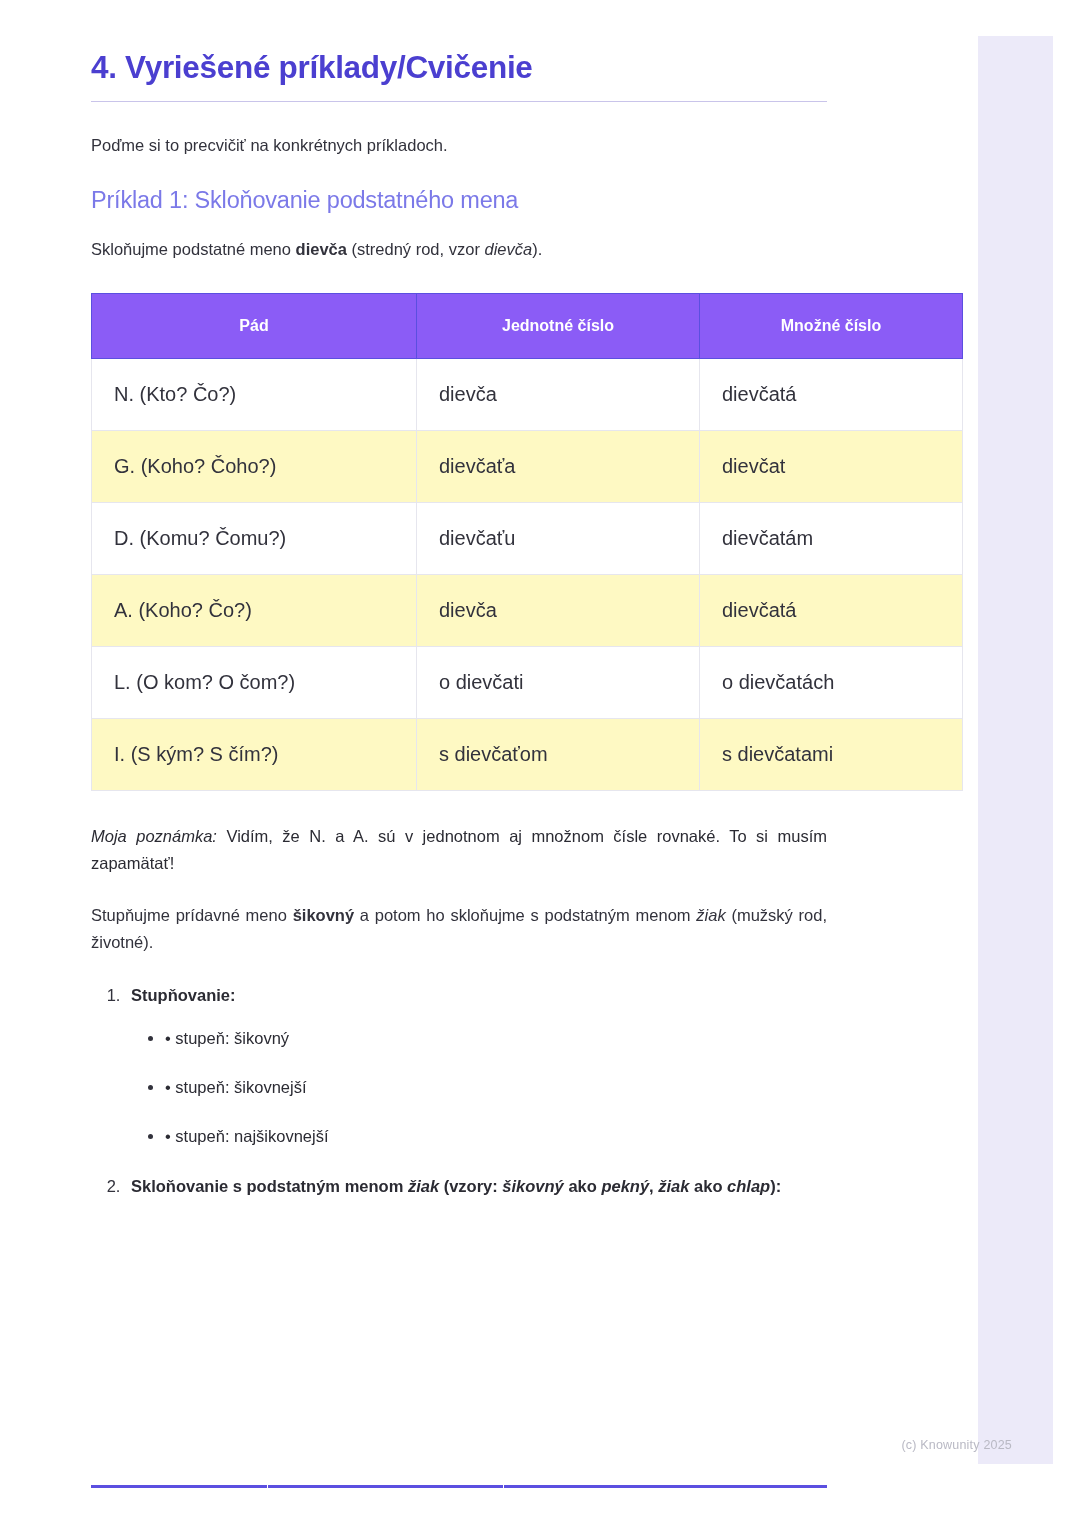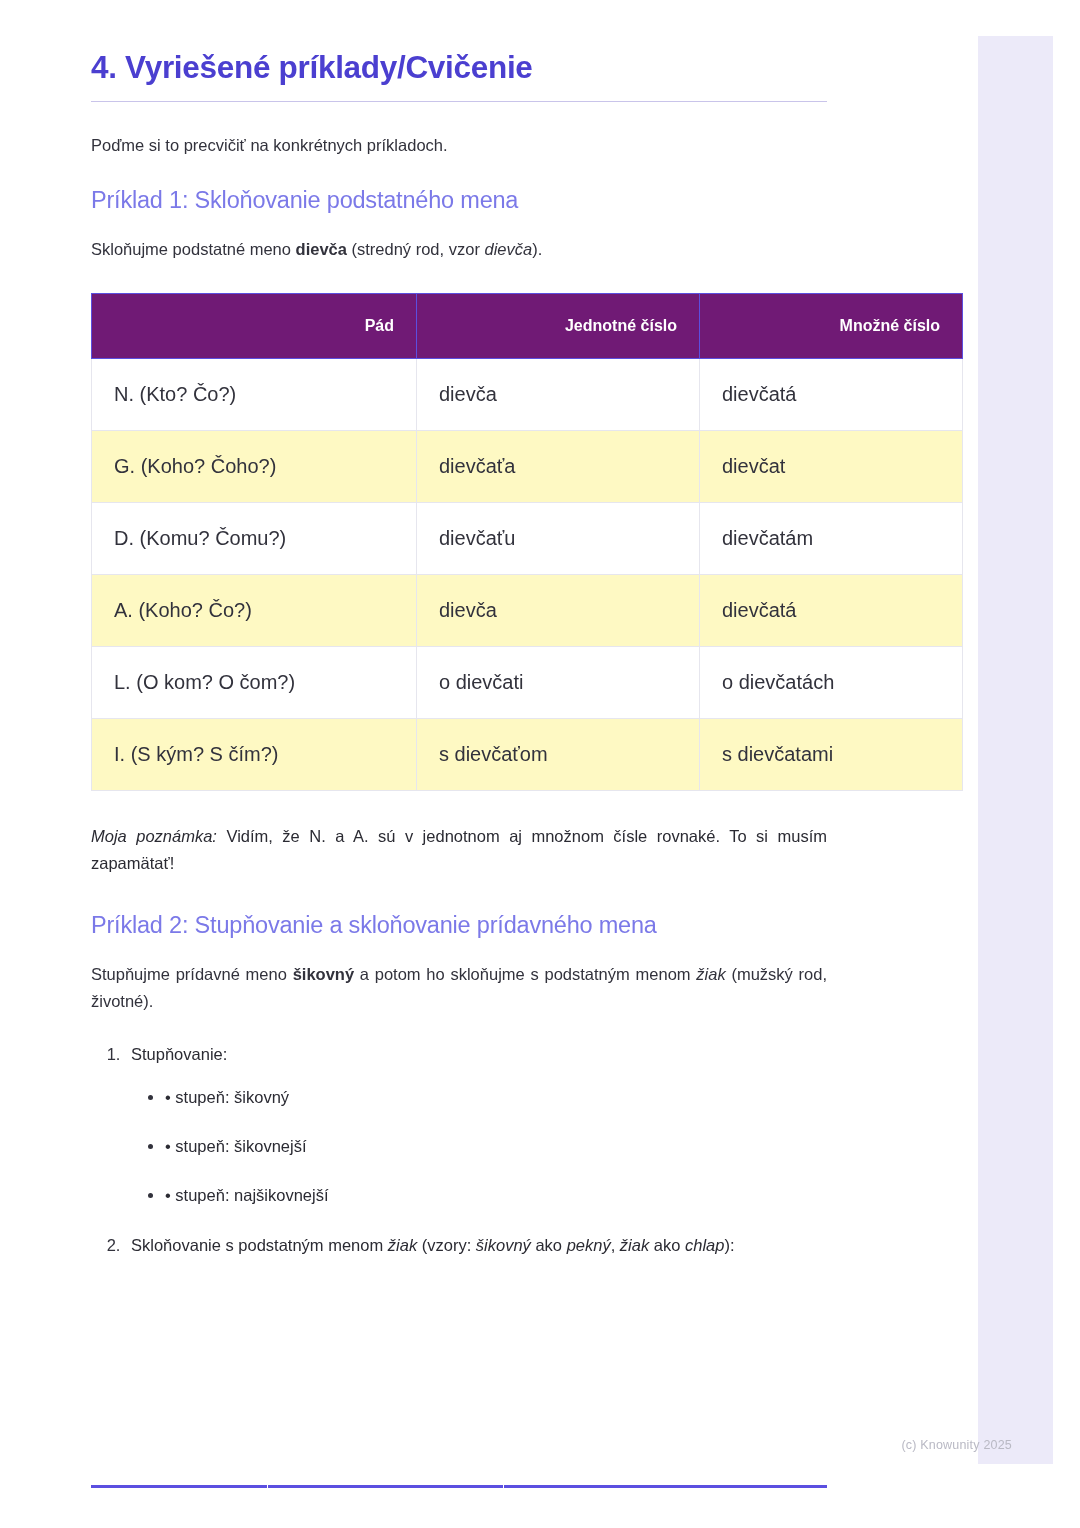--- a/index.html
+++ b/index.html
@@ -79,23 +79,23 @@
     margin-top: 34px;
   }
   table.decl-table {
     border-collapse: collapse;
     width: 736px;
     margin: 30px 0 32px 0;
     font-size: 16px;
     table-layout: fixed;
   }
   table.decl-table th {
-    background: #701a75;
+    background: #8b5cf6;
     color: #ffffff;
-    text-align: right;
+    text-align: center;
     font-weight: bold;
     font-size: 16px;
     padding: 23px 22px;
     border: 1px solid #5b4fe0;
   }
   table.decl-table td {
     border: 1px solid #e6e6ee;
     padding: 24px 22px;
     color: #32323c;
     background: #ffffff;
@@ -123,21 +123,21 @@
     font-size: 16.5px;
     line-height: 1.62;
   }
   ol.main-list > li {
     margin-bottom: 18px;
     padding-left: 6px;
   }
   ol.main-list > li::marker {
     color: #32323c;
   }
-  .li-strong { font-weight: normal; }
+  .li-strong { font-weight: bold; }
   ul.sub-list {
     list-style: disc;
     margin: 18px 0 6px 0;
     padding-left: 34px;
   }
   ul.sub-list > li {
     margin-bottom: 24px;
     font-size: 16.5px;
     line-height: 1.5;
   }
@@ -226,21 +226,20 @@
         <tr class="alt">
           <td>I. (S kým? S čím?)</td>
           <td>s dievčaťom</td>
           <td>s dievčatami</td>
         </tr>
       </tbody>
     </table>
 
     <p class="note-para"><em class="note-label">Moja poznámka:</em><span> Vidím, že N. a A. sú v jednotnom aj množnom čísle rovnaké. To si musím zapamätať!</span></p>
 
-    <h2 class="section-title second">Príklad 2: Stupňovanie a skloňovanie prídavného mena</h2>
 
     <p class="body-text justified"><span>Stupňujme prídavné meno </span><strong>šikovný</strong><span> a potom ho skloňujme s podstatným menom </span><em>žiak</em><span> (mužský rod, životné).</span></p>
 
     <ol class="main-list">
       <li>
         <span class="li-strong">Stupňovanie:</span>
         <ul class="sub-list">
           <li>• stupeň: šikovný</li>
           <li>• stupeň: šikovnejší</li>
           <li>• stupeň: najšikovnejší</li>

